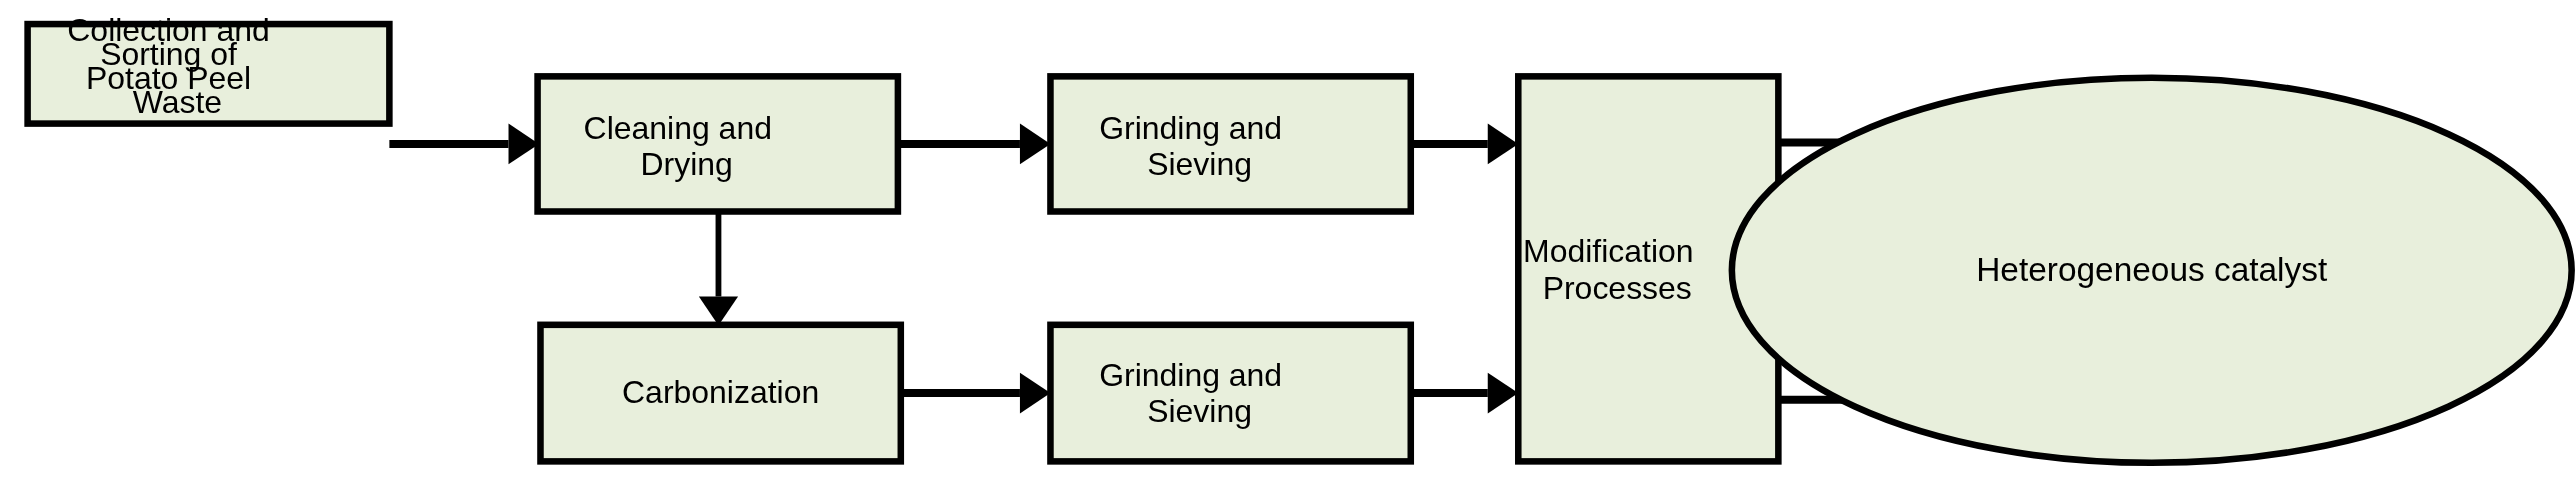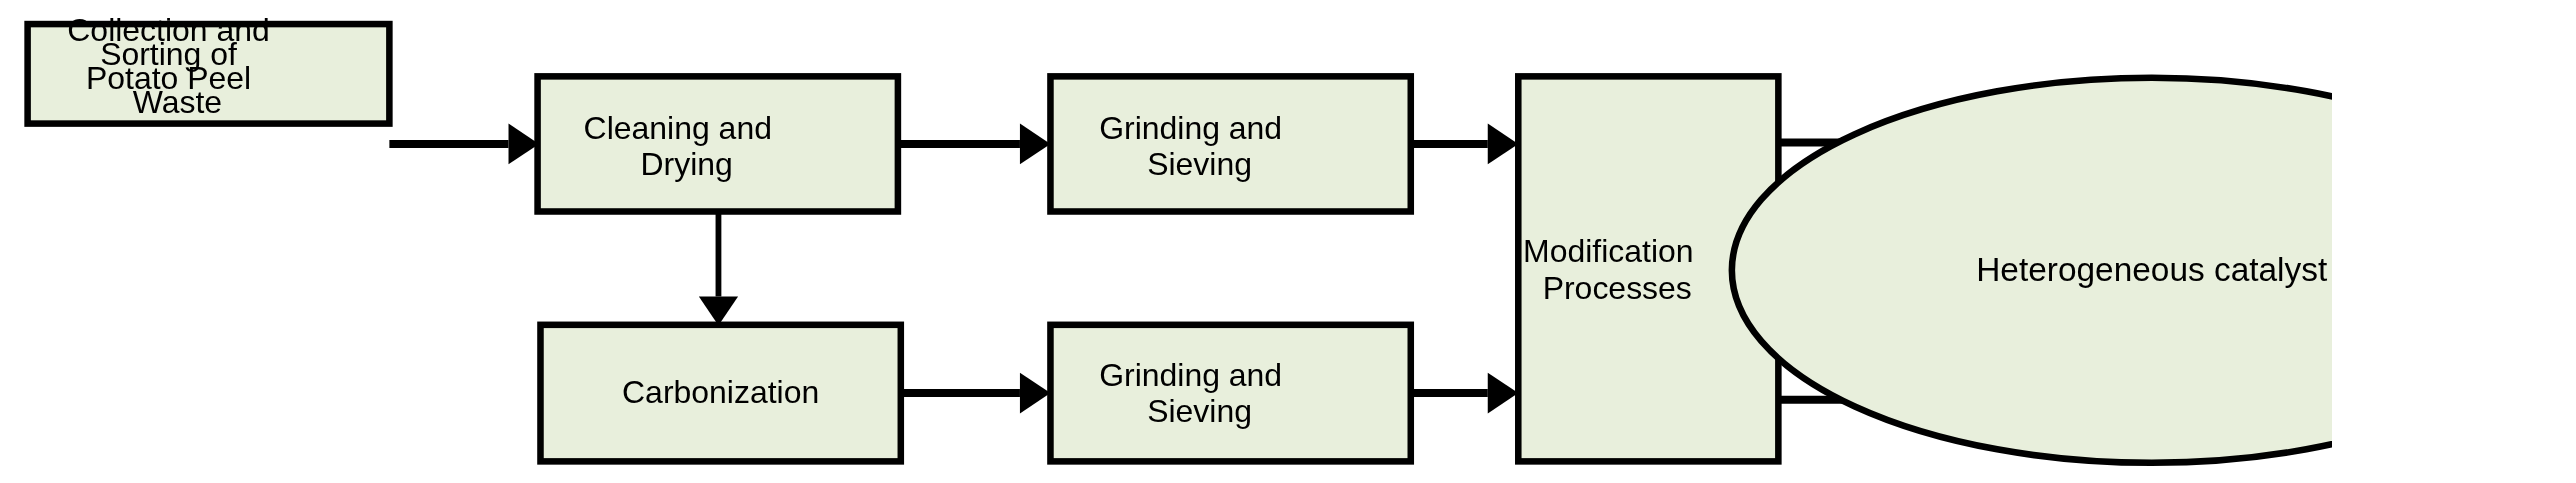--- a/index.html
+++ b/index.html
@@ -3,21 +3,21 @@
 <meta charset="utf-8">
 <title>Potato Peel Waste Catalyst Flowchart</title>
 <style>
   html, body {
     margin: 0;
     padding: 0;
     background: #ffffff;
   }
   #canvas {
     position: relative;
-    width: 2332px;
+    width: 2576px;
     height: 484px;
     background: #ffffff;
     overflow: hidden;
     font-family: "Liberation Sans", sans-serif;
   }
   #flow-svg {
     position: absolute;
     top: 0;
     left: 0;
     width: 2576px;

